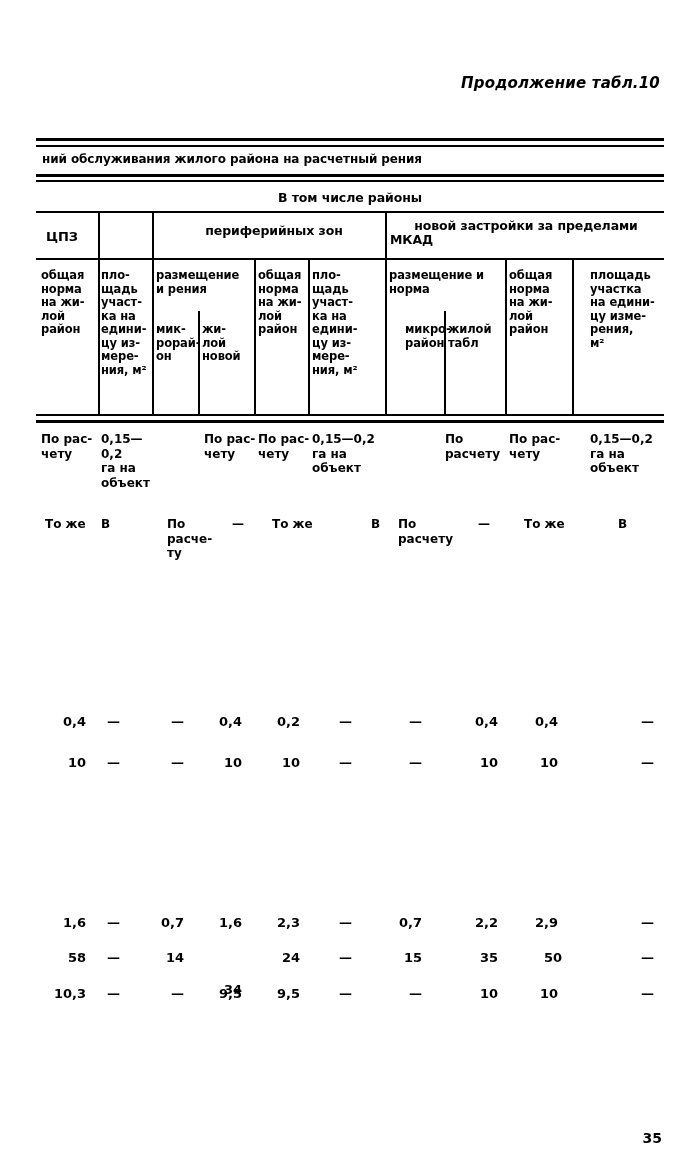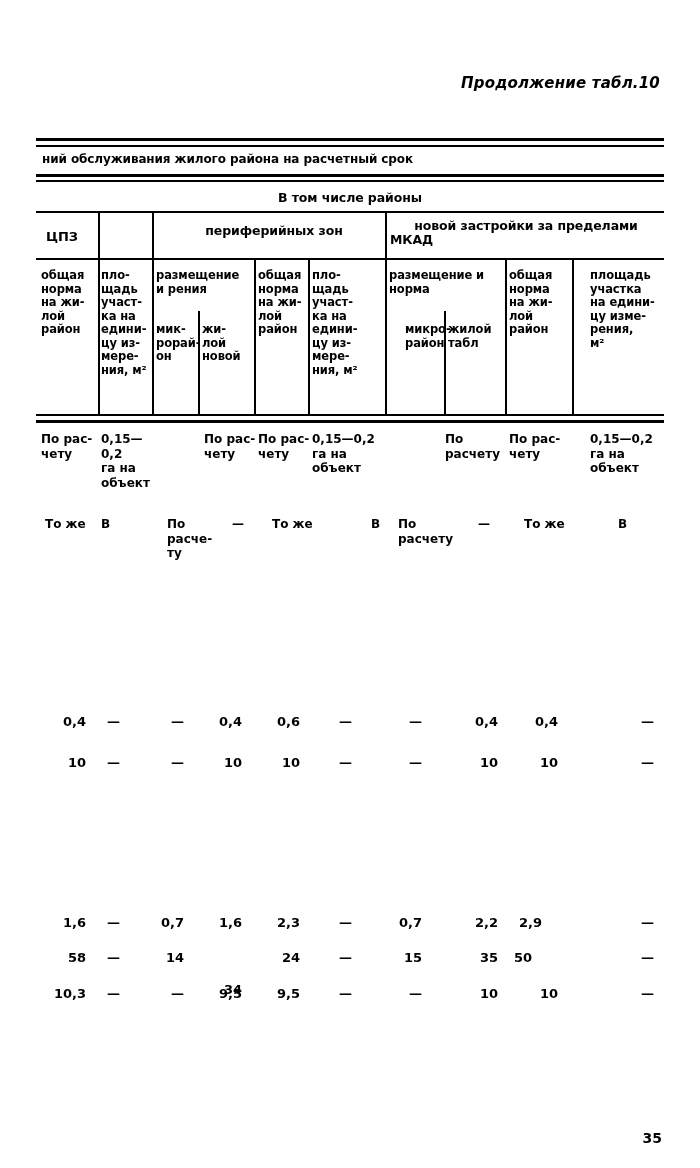--- a/index.html
+++ b/index.html
@@ -80,21 +80,21 @@
 </head>
 <body>
 
 <div class="page">
 
   <div class="cont-title">Продолжение табл.10</div>
 
   <div class="hr thick" style="top:138px;"></div>
   <div class="hr thin" style="top:145px;"></div>
 
-  <div class="hdr" style="left:42px; top:153px; font-size:12px;">ний обслуживания жилого района на расчетный срок</div>
+  <div class="hdr" style="left:42px; top:153px; font-size:12px;">ний обслуживания жилого района на расчетный рения</div>
 
   <div class="hr thick" style="top:174px;"></div>
   <div class="hr thin" style="top:180px;"></div>
 
   <div class="hdr center" style="left:36px; top:191px; width:628px; font-size:12.5px;">В том числе районы</div>
 
   <div class="hr thin" style="top:211px;"></div>
 
   <div class="hdr" style="left:46px; top:218px; font-size:13px;margin-top:12px;">ЦПЗ</div>
   <div class="hdr center" style="left:163px; top:224px; width:222px; font-size:12.5px;">периферийных зон</div>
@@ -202,21 +202,21 @@
   <div class="celltxt" style="left:398px; top:517px; width:60px; white-space:pre-line;">По
 расчету</div>
   <div class="celltxt" style="left:478px; top:517px; width:20px; white-space:pre-line;">—</div>
   <div class="celltxt" style="left:524px; top:517px; width:56px; white-space:pre-line;">То же</div>
   <div class="celltxt" style="left:618px; top:517px; width:30px; white-space:pre-line;">В</div>
 
   <div class="cellnum" style="left:36px; top:714px; width:50px;">0,4</div>
   <div class="cellnum" style="left:96px; top:714px; width:24px;">—</div>
   <div class="cellnum" style="left:152px; top:714px; width:32px;">—</div>
   <div class="cellnum" style="left:198px; top:714px; width:44px;">0,4</div>
-  <div class="cellnum" style="left:256px; top:714px; width:44px;">0,6</div>
+  <div class="cellnum" style="left:256px; top:714px; width:44px;">0,2</div>
   <div class="cellnum" style="left:320px; top:714px; width:32px;">—</div>
   <div class="cellnum" style="left:390px; top:714px; width:32px;">—</div>
   <div class="cellnum" style="left:458px; top:714px; width:40px;">0,4</div>
   <div class="cellnum" style="left:518px; top:714px; width:40px;">0,4</div>
   <div class="cellnum" style="left:630px; top:714px; width:24px;">—</div>
 
   <div class="cellnum" style="left:36px; top:755px; width:50px;">10</div>
   <div class="cellnum" style="left:96px; top:755px; width:24px;">—</div>
   <div class="cellnum" style="left:152px; top:755px; width:32px;">—</div>
   <div class="cellnum" style="left:198px; top:755px; width:44px;">10</div>
@@ -228,32 +228,32 @@
   <div class="cellnum" style="left:630px; top:755px; width:24px;">—</div>
 
   <div class="cellnum" style="left:36px; top:915px; width:50px;">1,6</div>
   <div class="cellnum" style="left:96px; top:915px; width:24px;">—</div>
   <div class="cellnum" style="left:146px; top:915px; width:38px;">0,7</div>
   <div class="cellnum" style="left:198px; top:915px; width:44px;">1,6</div>
   <div class="cellnum" style="left:256px; top:915px; width:44px;">2,3</div>
   <div class="cellnum" style="left:320px; top:915px; width:32px;">—</div>
   <div class="cellnum" style="left:384px; top:915px; width:38px;">0,7</div>
   <div class="cellnum" style="left:452px; top:915px; width:46px;">2,2</div>
-  <div class="cellnum" style="left:496px; top:915px; width:46px;text-align:right;">2,9</div>
+  <div class="cellnum" style="left:512px; top:915px; width:46px;text-align:right;">2,9</div>
   <div class="cellnum" style="left:630px; top:915px; width:24px;">—</div>
 
   <div class="cellnum" style="left:36px; top:950px; width:50px;">58</div>
   <div class="cellnum" style="left:96px; top:950px; width:24px;">—</div>
   <div class="cellnum" style="left:146px; top:950px; width:38px;">14</div>
   <div class="cellnum" style="left:198px; top:950px; width:44px;margin-top:32px;">34</div>
   <div class="cellnum" style="left:256px; top:950px; width:44px;">24</div>
   <div class="cellnum" style="left:320px; top:950px; width:32px;">—</div>
   <div class="cellnum" style="left:384px; top:950px; width:38px;">15</div>
   <div class="cellnum" style="left:452px; top:950px; width:46px;">35</div>
-  <div class="cellnum" style="left:486px; top:950px; width:46px;">50</div>
+  <div class="cellnum" style="left:516px; top:950px; width:46px;">50</div>
   <div class="cellnum" style="left:630px; top:950px; width:24px;">—</div>
 
   <div class="cellnum" style="left:30px; top:986px; width:56px;">10,3</div>
   <div class="cellnum" style="left:96px; top:986px; width:24px;">—</div>
   <div class="cellnum" style="left:152px; top:986px; width:32px;">—</div>
   <div class="cellnum" style="left:192px; top:986px; width:50px;">9,5</div>
   <div class="cellnum" style="left:250px; top:986px; width:50px;">9,5</div>
   <div class="cellnum" style="left:320px; top:986px; width:32px;">—</div>
   <div class="cellnum" style="left:390px; top:986px; width:32px;">—</div>
   <div class="cellnum" style="left:458px; top:986px; width:40px;">10</div>

